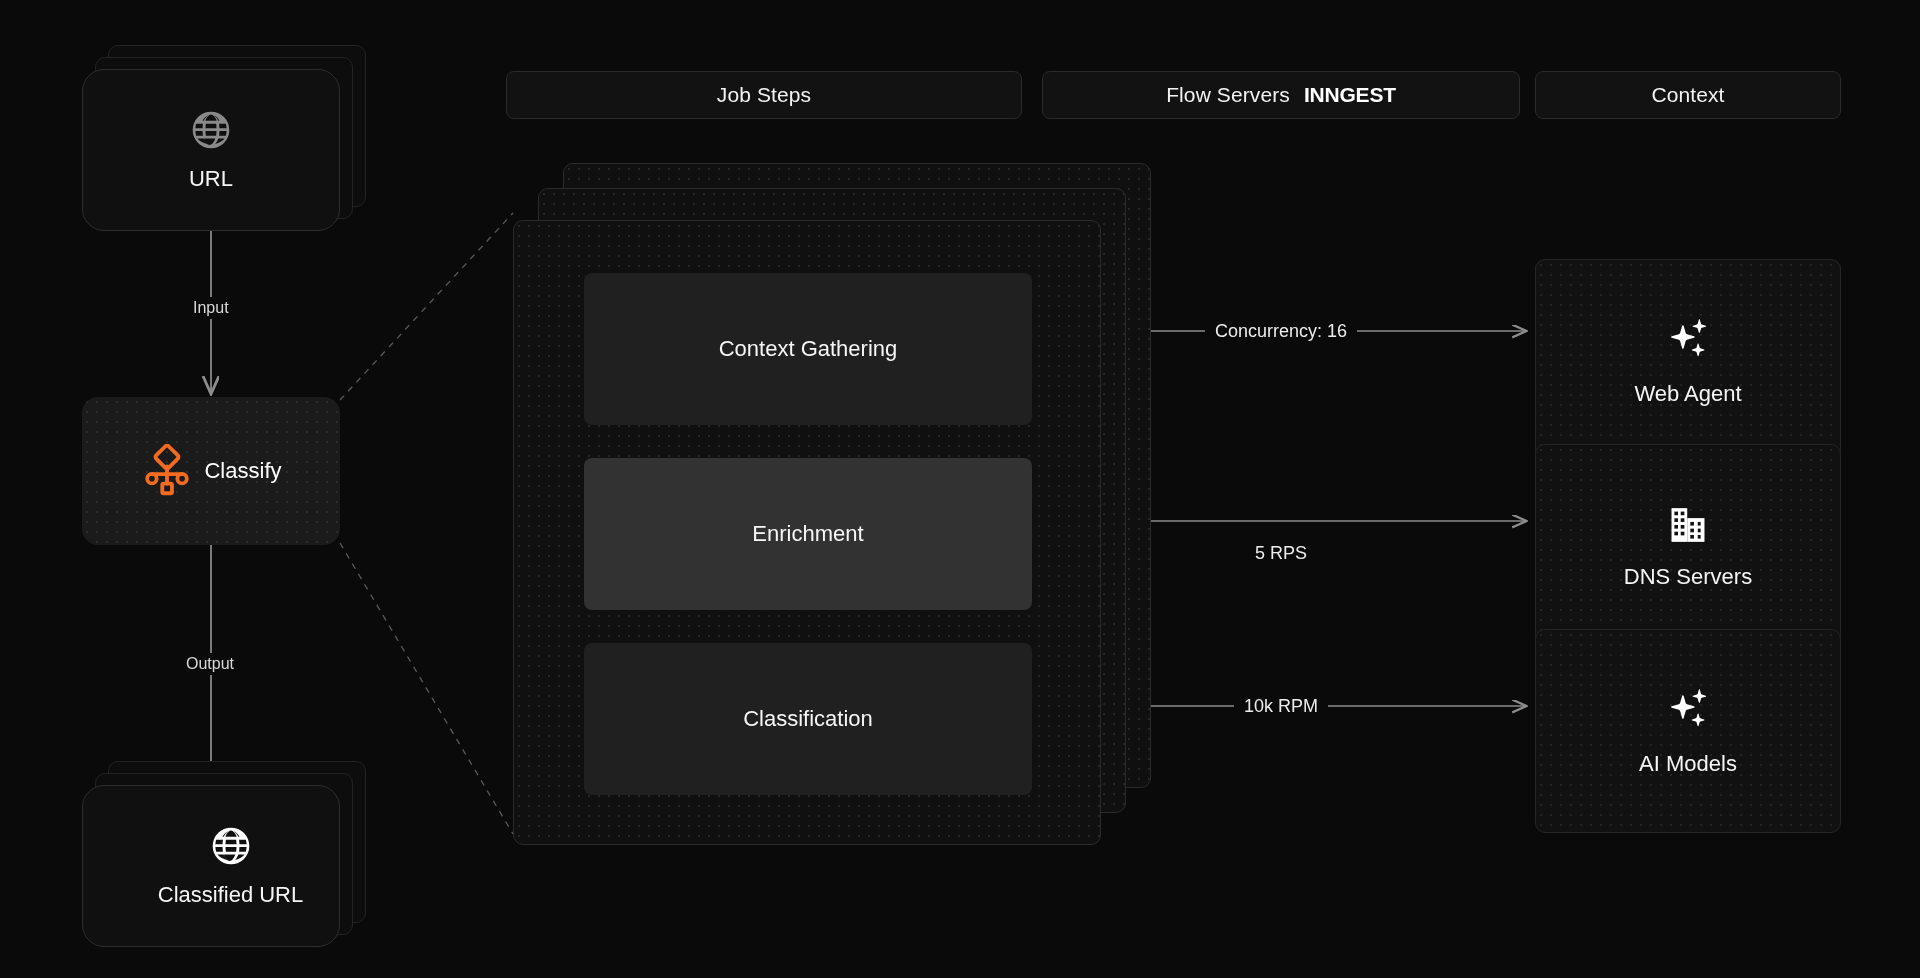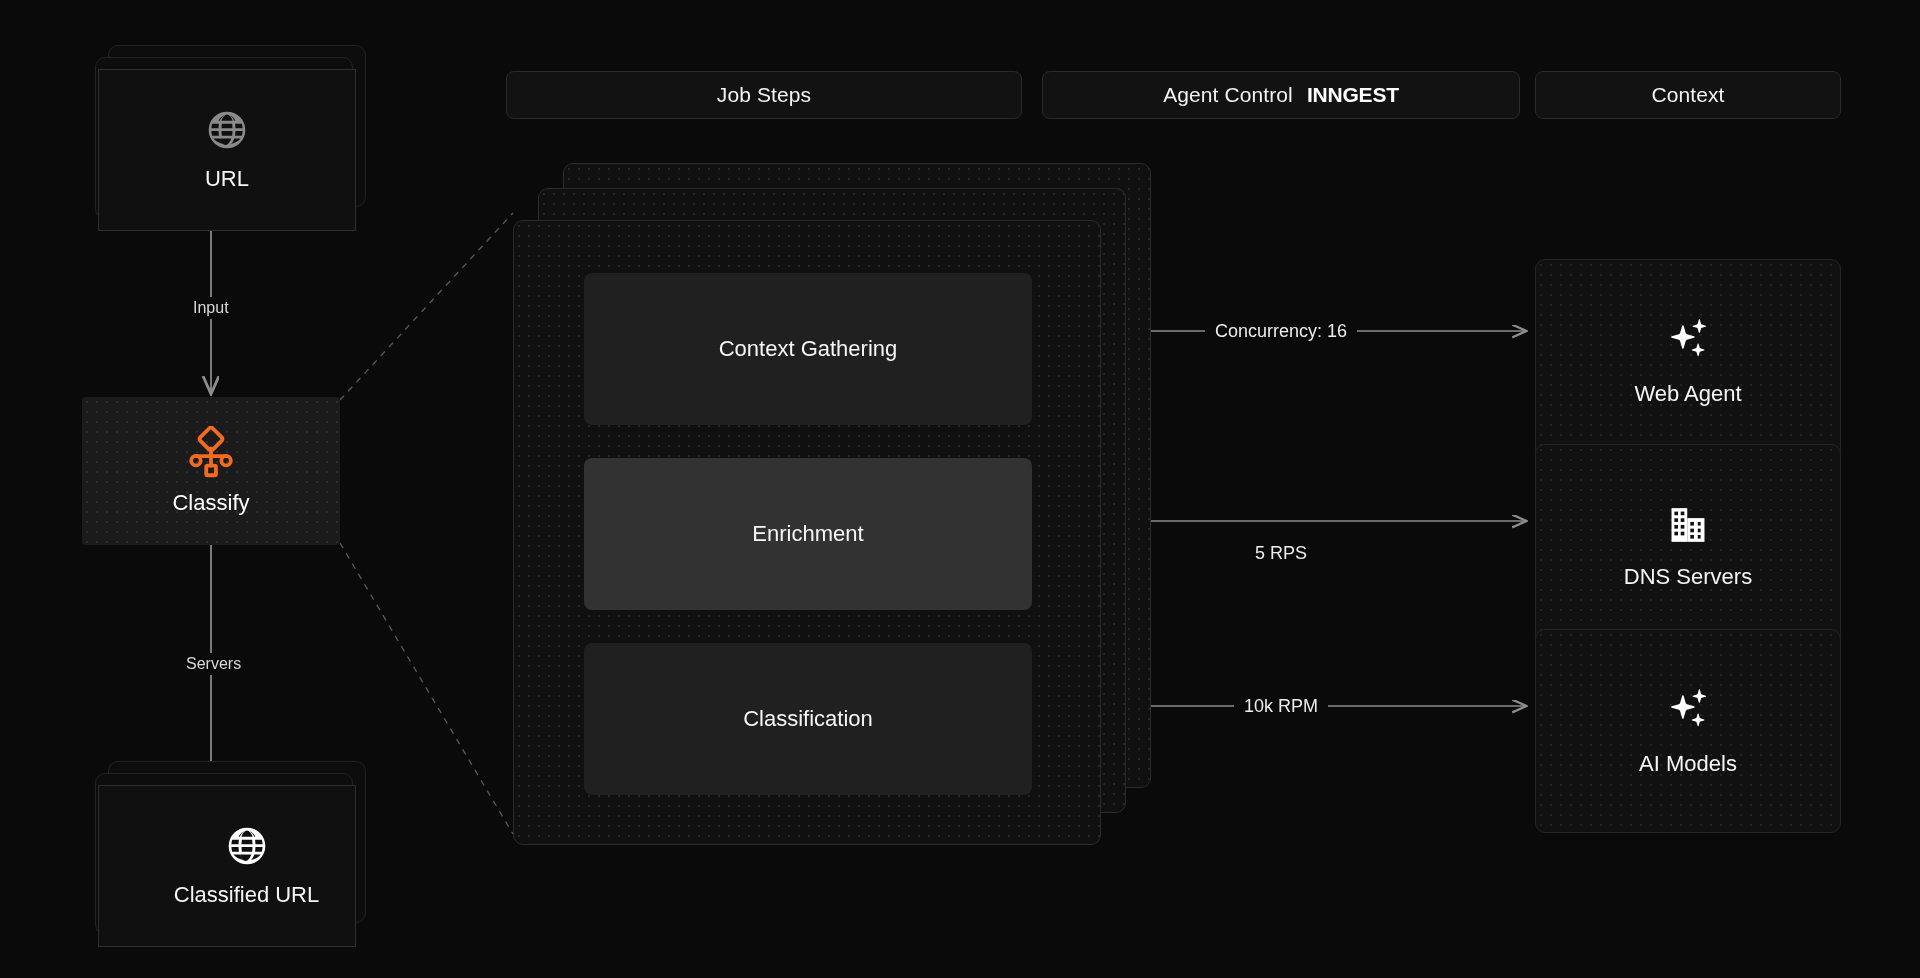--- a/index.html
+++ b/index.html
@@ -73,51 +73,50 @@
     background: #0d0d0d;
     box-sizing: border-box;
   }
 
   
   .io-node {
     position: absolute;
     width: 258px;
     height: 162px;
     border: 1px solid #2e2e2e;
-    border-radius: 0;
+    border-radius: 22px;
     background: #101010;
     display: flex;
     flex-direction: column;
     align-items: center;
     justify-content: center;
     gap: 14px;
     box-sizing: border-box;
     z-index: 3;
-    margin-left: 16px;
   }
   .io-label {
     font-size: 22px;
     color: #f5f5f5;
   }
 
   #url-node        { left: 82px; top: 69px; }
   #classified-node { left: 82px; top: 785px; padding-left: 39px; }
 
   .classify-node {
     position: absolute;
     left: 82px;
     top: 397px;
     width: 258px;
     height: 148px;
-    border-radius: 4px;
+    border-radius: 16px;
     background-color: #1b1b1b;
     background-image: radial-gradient(#2d2d2d 1px, transparent 1px);
     background-size: 10px 10px;
     display: flex;
-    flex-direction: column;
+    flex-direction: row;
     align-items: center;
     justify-content: center;
     gap: 10px;
     box-sizing: border-box;
     z-index: 3;
   }
   .classify-label {
     font-size: 22px;
     color: #ffffff;
   }
@@ -217,21 +216,21 @@
 </head>
 <body>
 
 <div class="canvas">
 
   <div class="header-pill" id="hdr-job-steps">
     <span>Job Steps</span>
   </div>
 
   <div class="header-pill" id="hdr-flow-ctrl">
-    <span>Agent Control</span>
+    <span>Flow Servers</span>
     <span class="brand-wordmark">INNGEST</span>
   </div>
 
   <div class="header-pill" id="hdr-context">
     <span>Context</span>
   </div>
 
   <svg id="wires" viewBox="0 0 1920 978">
     <defs>
       <marker id="arrow" markerWidth="10" markerHeight="10" refX="8" refY="4" orient="auto">
@@ -268,21 +267,21 @@
     <svg width="54" height="54" viewBox="0 0 24 24" fill="none" stroke="#f26b21" stroke-width="1.7" stroke-linecap="round" stroke-linejoin="round">
       <rect x="8.1" y="1.9" width="7.8" height="7.8" rx="1" transform="rotate(45 12 5.8)"></rect>
       <circle cx="5.3" cy="15.4" r="2.1"></circle>
       <circle cx="18.7" cy="15.4" r="2.1"></circle>
       <rect x="9.9" y="17.6" width="4.3" height="4.3" rx="0.6"></rect>
       <path d="M12 10v3.4M12 13.4H5.3v0M12 13.4h6.7M12 13.4v4.2"></path>
     </svg>
     <span class="classify-label">Classify</span>
   </div>
 
-  <div class="edge-label" style="left:178px; top:653px;">Servers</div>
+  <div class="edge-label" style="left:178px; top:653px;">Output</div>
 
   <div class="stack-layer" style="left:108px; top:761px; width:258px; height:162px; z-index:1;"></div>
   <div class="stack-layer" style="left:95px;  top:773px; width:258px; height:162px; z-index:2;"></div>
   <div class="io-node" id="classified-node">
     <svg width="44" height="44" viewBox="0 0 24 24">
       <g fill="#ffffff">
         <path d="M12 2a10 10 0 1 0 0 20 10 10 0 0 0 0-20Zm0 1.6c1.2 0 2.4 1.3 3.1 3.4H8.9C9.6 4.9 10.8 3.6 12 3.6ZM7.4 7c.7-1.5 1.7-2.6 2.9-3.1C9.4 4.7 8.6 5.7 8 7Zm8.6 0c-.6-1.3-1.4-2.3-2.3-3.1 1.2.5 2.2 1.6 2.9 3.1ZM3.9 8.6h3.7A22 22 0 0 0 7.4 11H3.5a8.4 8.4 0 0 1 .4-2.4Zm5.3 0h5.6c.1.8.2 1.6.2 2.4H9a16 16 0 0 1 .2-2.4Zm7.2 0h3.7c.2.8.4 1.6.4 2.4h-3.9c0-.8-.1-1.6-.2-2.4ZM3.5 12.6h3.9c0 .9.1 1.7.2 2.5H3.9a8.4 8.4 0 0 1-.4-2.5Zm5.5 0h6a16 16 0 0 1-.2 2.5H9.2a16 16 0 0 1-.2-2.5Zm7.6 0h3.9c0 .9-.2 1.7-.4 2.5h-3.7c.1-.8.2-1.6.2-2.5ZM4.6 16.7h3.4c.5 1.3 1.1 2.3 1.8 3-2.3-.5-4.2-1.6-5.2-3Zm5.1 0h4.6c-.7 2.1-1.9 3.5-3.1 3.5-1.2 0-2.4-1.4-3.1-3.5h1.6Zm6.3 0h3.4c-1 1.4-2.9 2.5-5.2 3 .7-.7 1.3-1.7 1.8-3Z"></path>
       </g>
     </svg>
     <span class="io-label">Classified URL</span>

